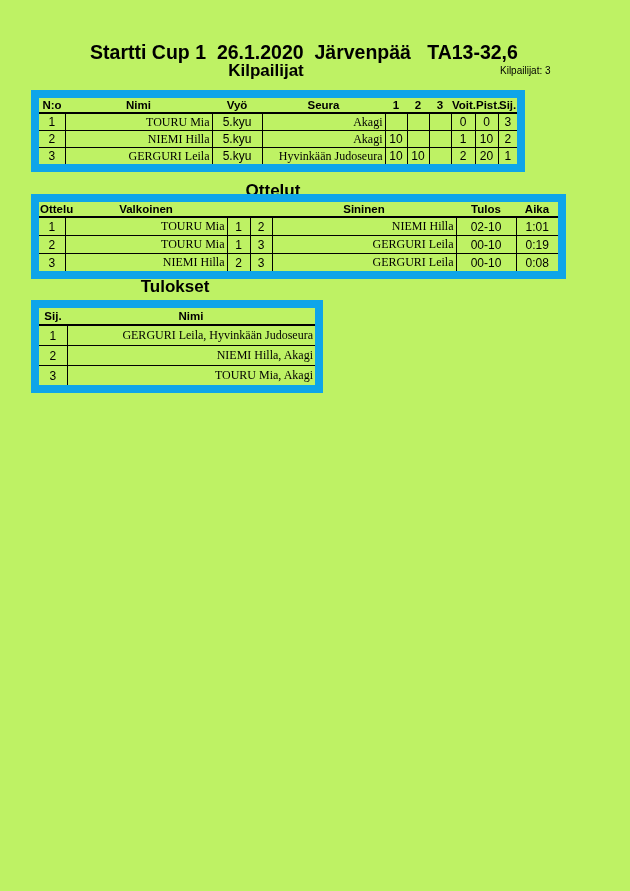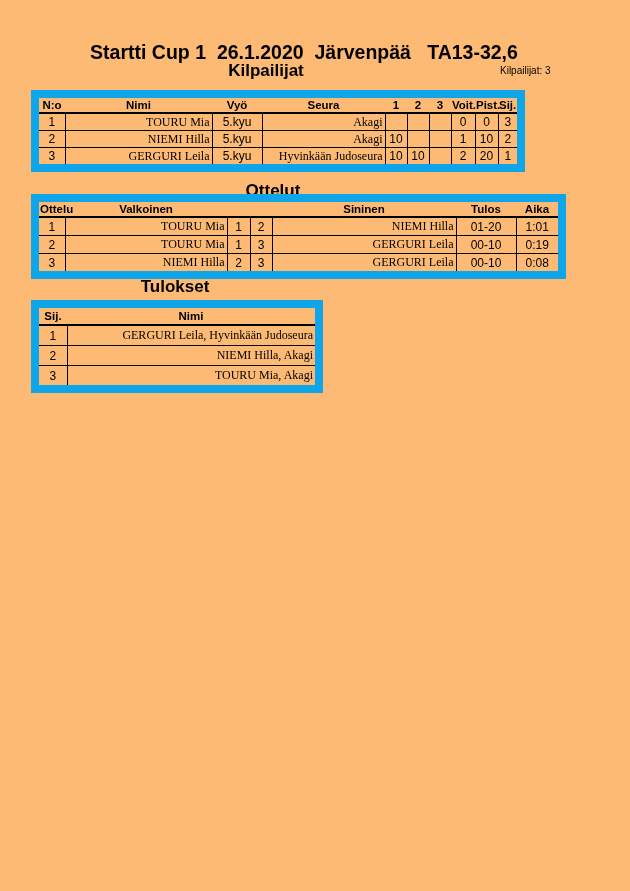--- a/index.html
+++ b/index.html
@@ -1,20 +1,20 @@
 <!DOCTYPE html>
 <html><head>
 <meta charset="utf-8">
 <style>
   html, body { margin: 0; padding: 0; background: #ffffff; }
   .page {
     position: relative;
     width: 630px;
     height: 891px;
-    background: #fdba74;
+    background: #bef264;
     color: #000000;
     font-family: "Liberation Sans", "DejaVu Sans", sans-serif;
     overflow: hidden;
   }
   .page-title {
     position: absolute;
     top: 41px;
     left: 304px;
     transform: translateX(-50%);
     font-size: 19.5px;
@@ -179,21 +179,21 @@
         <th>Sininen</th>
         <th>Tulos</th>
         <th>Aika</th>
       </tr>
       <tr>
         <td class="c">1</td>
         <td class="l">TOURU Mia</td>
         <td class="c">1</td>
         <td class="c">2</td>
         <td class="l">NIEMI Hilla</td>
-        <td class="c">01-20</td>
+        <td class="c">02-10</td>
         <td class="c">1:01</td>
       </tr>
       <tr>
         <td class="c">2</td>
         <td class="l">TOURU Mia</td>
         <td class="c">1</td>
         <td class="c">3</td>
         <td class="l">GERGURI Leila</td>
         <td class="c">00-10</td>
         <td class="c">0:19</td>

